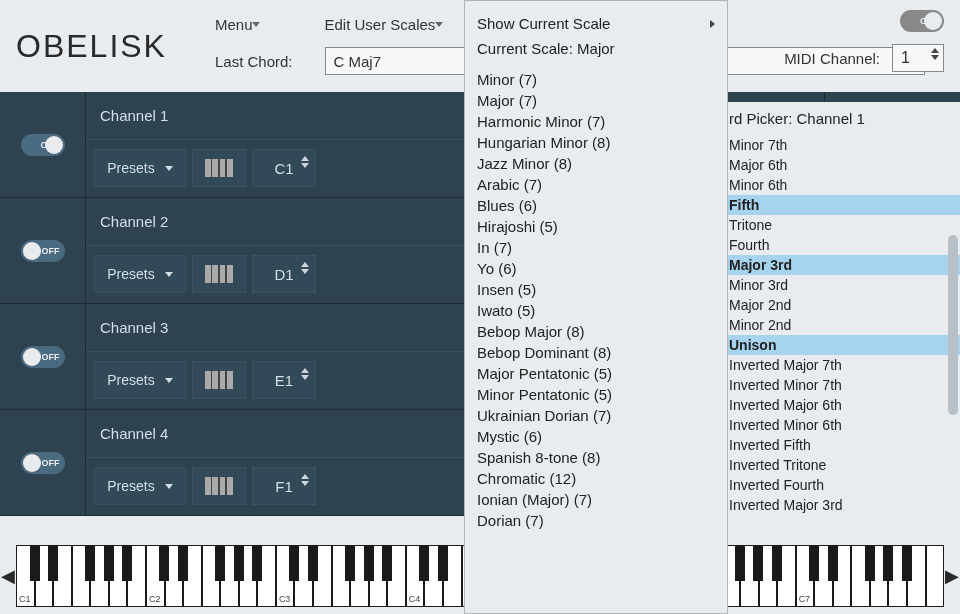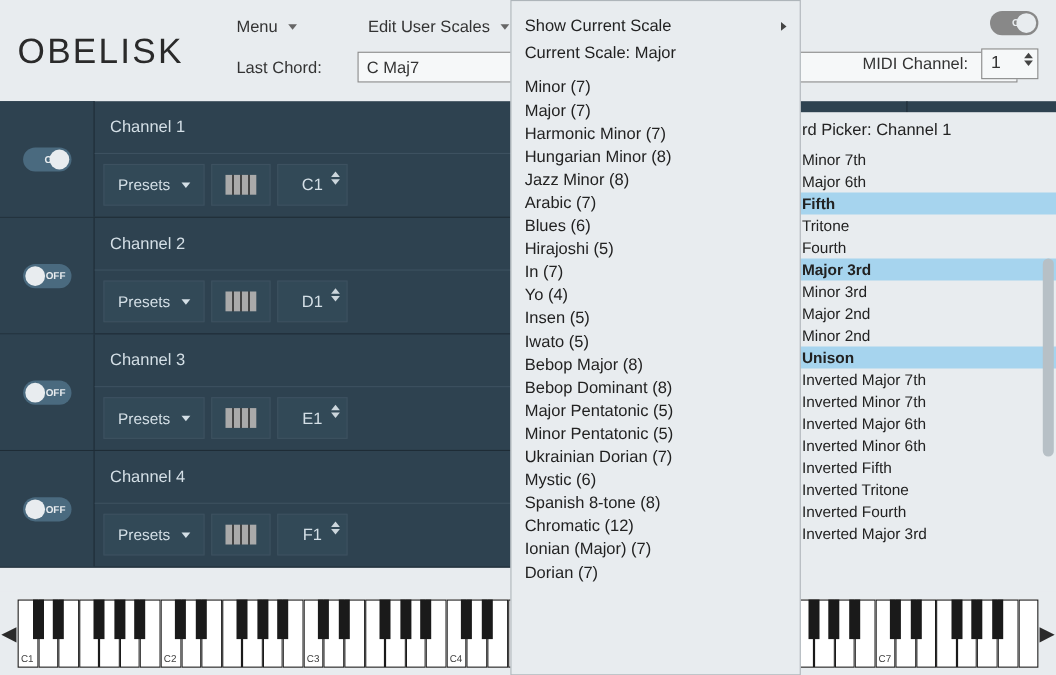--- a/index.html
+++ b/index.html
@@ -3,21 +3,21 @@
 <meta charset="utf-8">
 <style>
 * { box-sizing: border-box; margin: 0; padding: 0; font-family: -apple-system, "Segoe UI", Arial, sans-serif; }
 body { width: 960px; height: 614px; overflow: hidden; background: #e8ecef; position: relative; }
 
 
 .topbar { height: 92px; background: #e8ecef; padding: 10px 16px; display: flex; align-items: flex-start; }
 .logo { font-family: "Arial Narrow", Arial; font-size: 32px; font-weight: 300; letter-spacing: 2px; color: #2a2a2a; margin-top: 18px; margin-right: 48px; }
 .topcol { display: flex; flex-direction: column; gap: 14px; margin-top: 6px; }
 .toprow { display: flex; align-items: center; gap: 24px; font-size: 15px; color: #333; }
-.menu-item { display: flex; align-items: center; gap: 10px; cursor: pointer; }
+.menu-item { display: flex; align-items: center; cursor: pointer; }
 .caret { width: 0; height: 0; border-left: 4px solid transparent; border-right: 4px solid transparent; border-top: 5px solid #666; }
 .last-chord-label { color: #333; margin-right: 8px; }
 .chord-select { width: 600px; height: 28px; border: 1px solid #888; background: #f6f8f9; padding: 0 8px; font-size: 15px; display: flex; align-items: center; position: relative; }
 .chord-select .stepper { position: absolute; right: 6px; top: 2px; display: flex; flex-direction: column; gap: 0; }
 .stepper-up, .stepper-down { width: 0; height: 0; border-left: 4px solid transparent; border-right: 4px solid transparent; }
 .stepper-up { border-bottom: 5px solid #444; margin-bottom: 2px; }
 .stepper-down { border-top: 5px solid #444; }
 
 .top-right { position: absolute; right: 16px; top: 10px; display: flex; flex-direction: column; align-items: flex-end; gap: 12px; }
 .midi-row { display: flex; align-items: center; gap: 12px; font-size: 15px; color: #333; }
@@ -307,21 +307,21 @@
     <div id="dd-items">
         <div class="dd-item">Minor (7)</div>
         <div class="dd-item">Major (7)</div>
         <div class="dd-item">Harmonic Minor (7)</div>
         <div class="dd-item">Hungarian Minor (8)</div>
         <div class="dd-item">Jazz Minor (8)</div>
         <div class="dd-item">Arabic (7)</div>
         <div class="dd-item">Blues (6)</div>
         <div class="dd-item">Hirajoshi (5)</div>
         <div class="dd-item">In (7)</div>
-        <div class="dd-item">Yo (4)</div>
+        <div class="dd-item">Yo (6)</div>
         <div class="dd-item">Insen (5)</div>
         <div class="dd-item">Iwato (5)</div>
         <div class="dd-item">Bebop Major (8)</div>
         <div class="dd-item">Bebop Dominant (8)</div>
         <div class="dd-item">Major Pentatonic (5)</div>
         <div class="dd-item">Minor Pentatonic (5)</div>
         <div class="dd-item">Ukrainian Dorian (7)</div>
         <div class="dd-item">Mystic (6)</div>
         <div class="dd-item">Spanish 8-tone (8)</div>
         <div class="dd-item">Chromatic (12)</div>
@@ -329,20 +329,21 @@
         <div class="dd-item">Dorian (7)</div>
       </div>
   </div>
 </div>
 
 <div class="chord-picker">
   <div class="cp-title">rd Picker: Channel 1</div>
   <div class="cp-list" id="cp-list">
     <div class="cp-item">Minor 7th</div>
       <div class="cp-item">Major 6th</div>
+      <div class="cp-item">Minor 6th</div>
       <div class="cp-item hl">Fifth</div>
       <div class="cp-item">Tritone</div>
       <div class="cp-item">Fourth</div>
       <div class="cp-item hl">Major 3rd</div>
       <div class="cp-item">Minor 3rd</div>
       <div class="cp-item">Major 2nd</div>
       <div class="cp-item">Minor 2nd</div>
       <div class="cp-item hl">Unison</div>
       <div class="cp-item">Inverted Major 7th</div>
       <div class="cp-item">Inverted Minor 7th</div>

